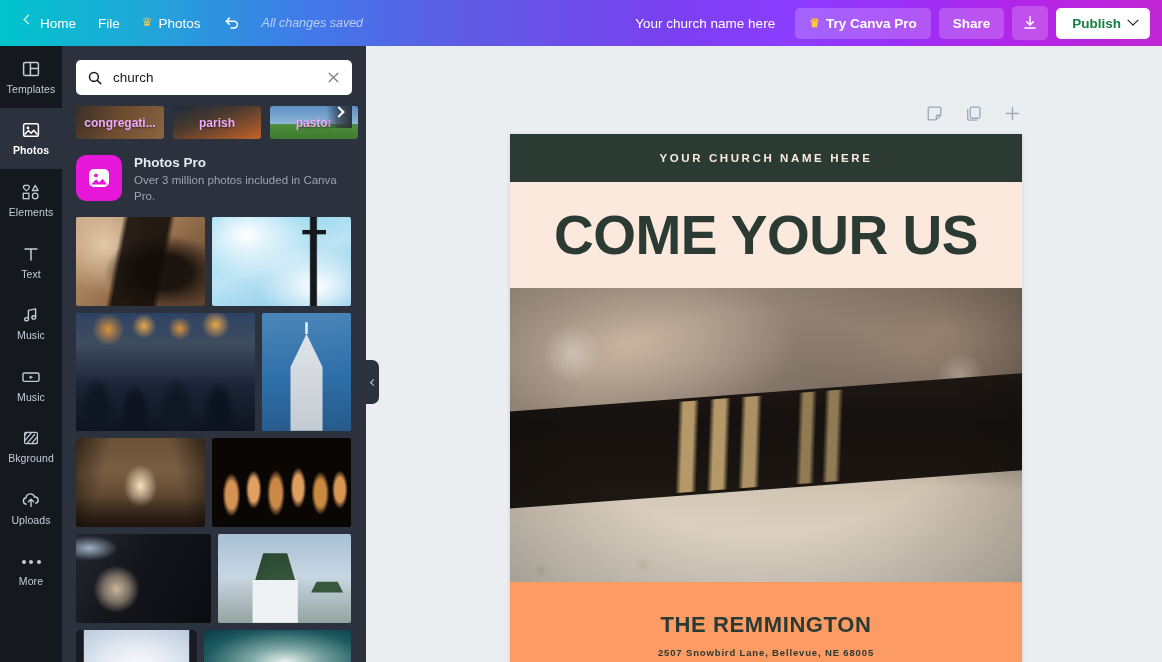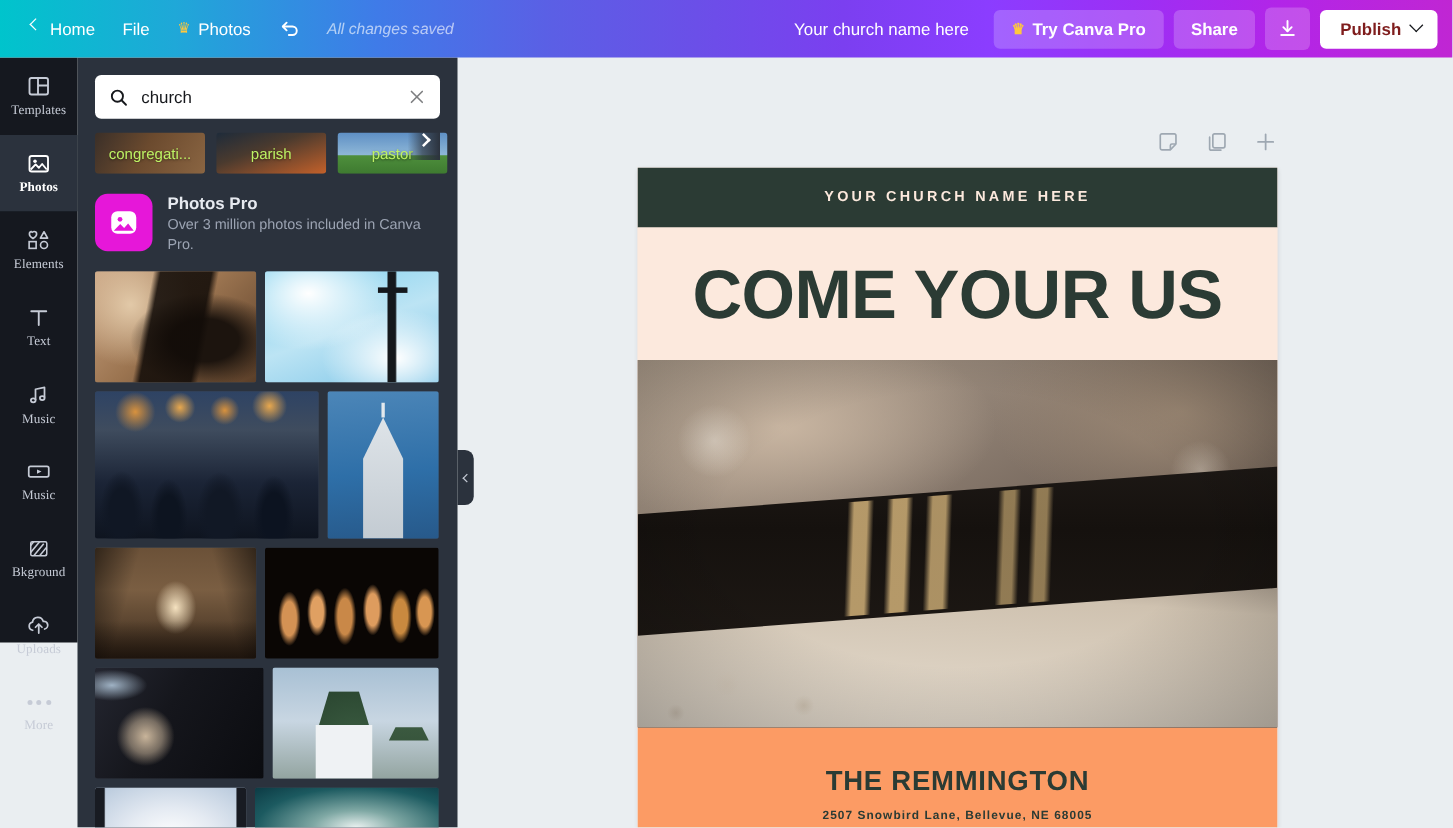--- a/index.html
+++ b/index.html
@@ -51,30 +51,30 @@
     border-radius:5px; cursor:pointer; border:none; white-space:nowrap;
   }
   .crown{ font-size:12px; color:#FFC83D; line-height:1; }
   .icon-pill{
     width:36px; height:34px; display:flex; align-items:center;
     justify-content:center; background:rgba(255,255,255,.20);
     border-radius:5px; cursor:pointer;
   }
   .publish{
     display:flex; align-items:center; gap:8px;
-    background:#fff; color:#7f1d1d; font-size:13.5px; font-weight:700;
+    background:#fff; color:#15803d; font-size:13.5px; font-weight:700;
     padding:8px 13px 8px 16px; border-radius:5px; cursor:pointer; border:none;
   }
   .cd{ width:8px;height:8px;border-right:1.8px solid #16181C;
        border-bottom:1.8px solid #16181C;transform:rotate(45deg) translate(-2px,-2px); }
 
   
   .rail{
-    position:absolute; top:46px; left:0; width:62px; height:468px;
-    background:#15181F; z-index:30;font-family:Liberation Serif, serif;
+    position:absolute; top:46px; left:0; width:62px; height:616px;
+    background:#15181F; z-index:30;
   }
   .rail-item{
     height:61.6px; display:flex; flex-direction:column;
     align-items:center; justify-content:center; gap:4px;
     cursor:pointer; position:relative;
   }
   .rail-item.active{ background:#2B323D; }
   .rail-item svg{ display:block; }
   .rail-label{ color:#C6CBD6; font-size:10.5px; letter-spacing:.1px; }
   .rail-item.active .rail-label{ color:#fff; font-weight:600; }
@@ -102,21 +102,21 @@
     display:flex; gap:9px; padding:11px 0 0 14px; position:relative;
     width:304px; overflow:hidden;
   }
   .chip{
     position:relative; width:88px; height:33px; border-radius:3px;
     overflow:hidden; flex:0 0 auto; cursor:pointer;
     display:flex; align-items:center; justify-content:center;
   }
   .chip .chip-bg{ position:absolute; inset:0; }
   .chip span{
-    position:relative; color:#bef264; font-size:12px; font-weight:400;
+    position:relative; color:#f0abfc; font-size:12px; font-weight:700;
     text-shadow:0 1px 2px rgba(0,0,0,.55); white-space:nowrap;
     overflow:hidden; text-overflow:ellipsis; max-width:84px; text-align:right;
   }
   .chip-next{
     position:absolute; right:14px; top:0; height:33px; width:26px;
     display:flex; align-items:center; justify-content:center; cursor:pointer;
     background:linear-gradient(90deg,rgba(43,50,61,0) 0%, rgba(43,50,61,.65) 45%, #2B323D 100%);
   }
   .chev-r{ width:8px;height:8px;border-right:2px solid #fff;
            border-top:2px solid #fff; transform:rotate(45deg); }

